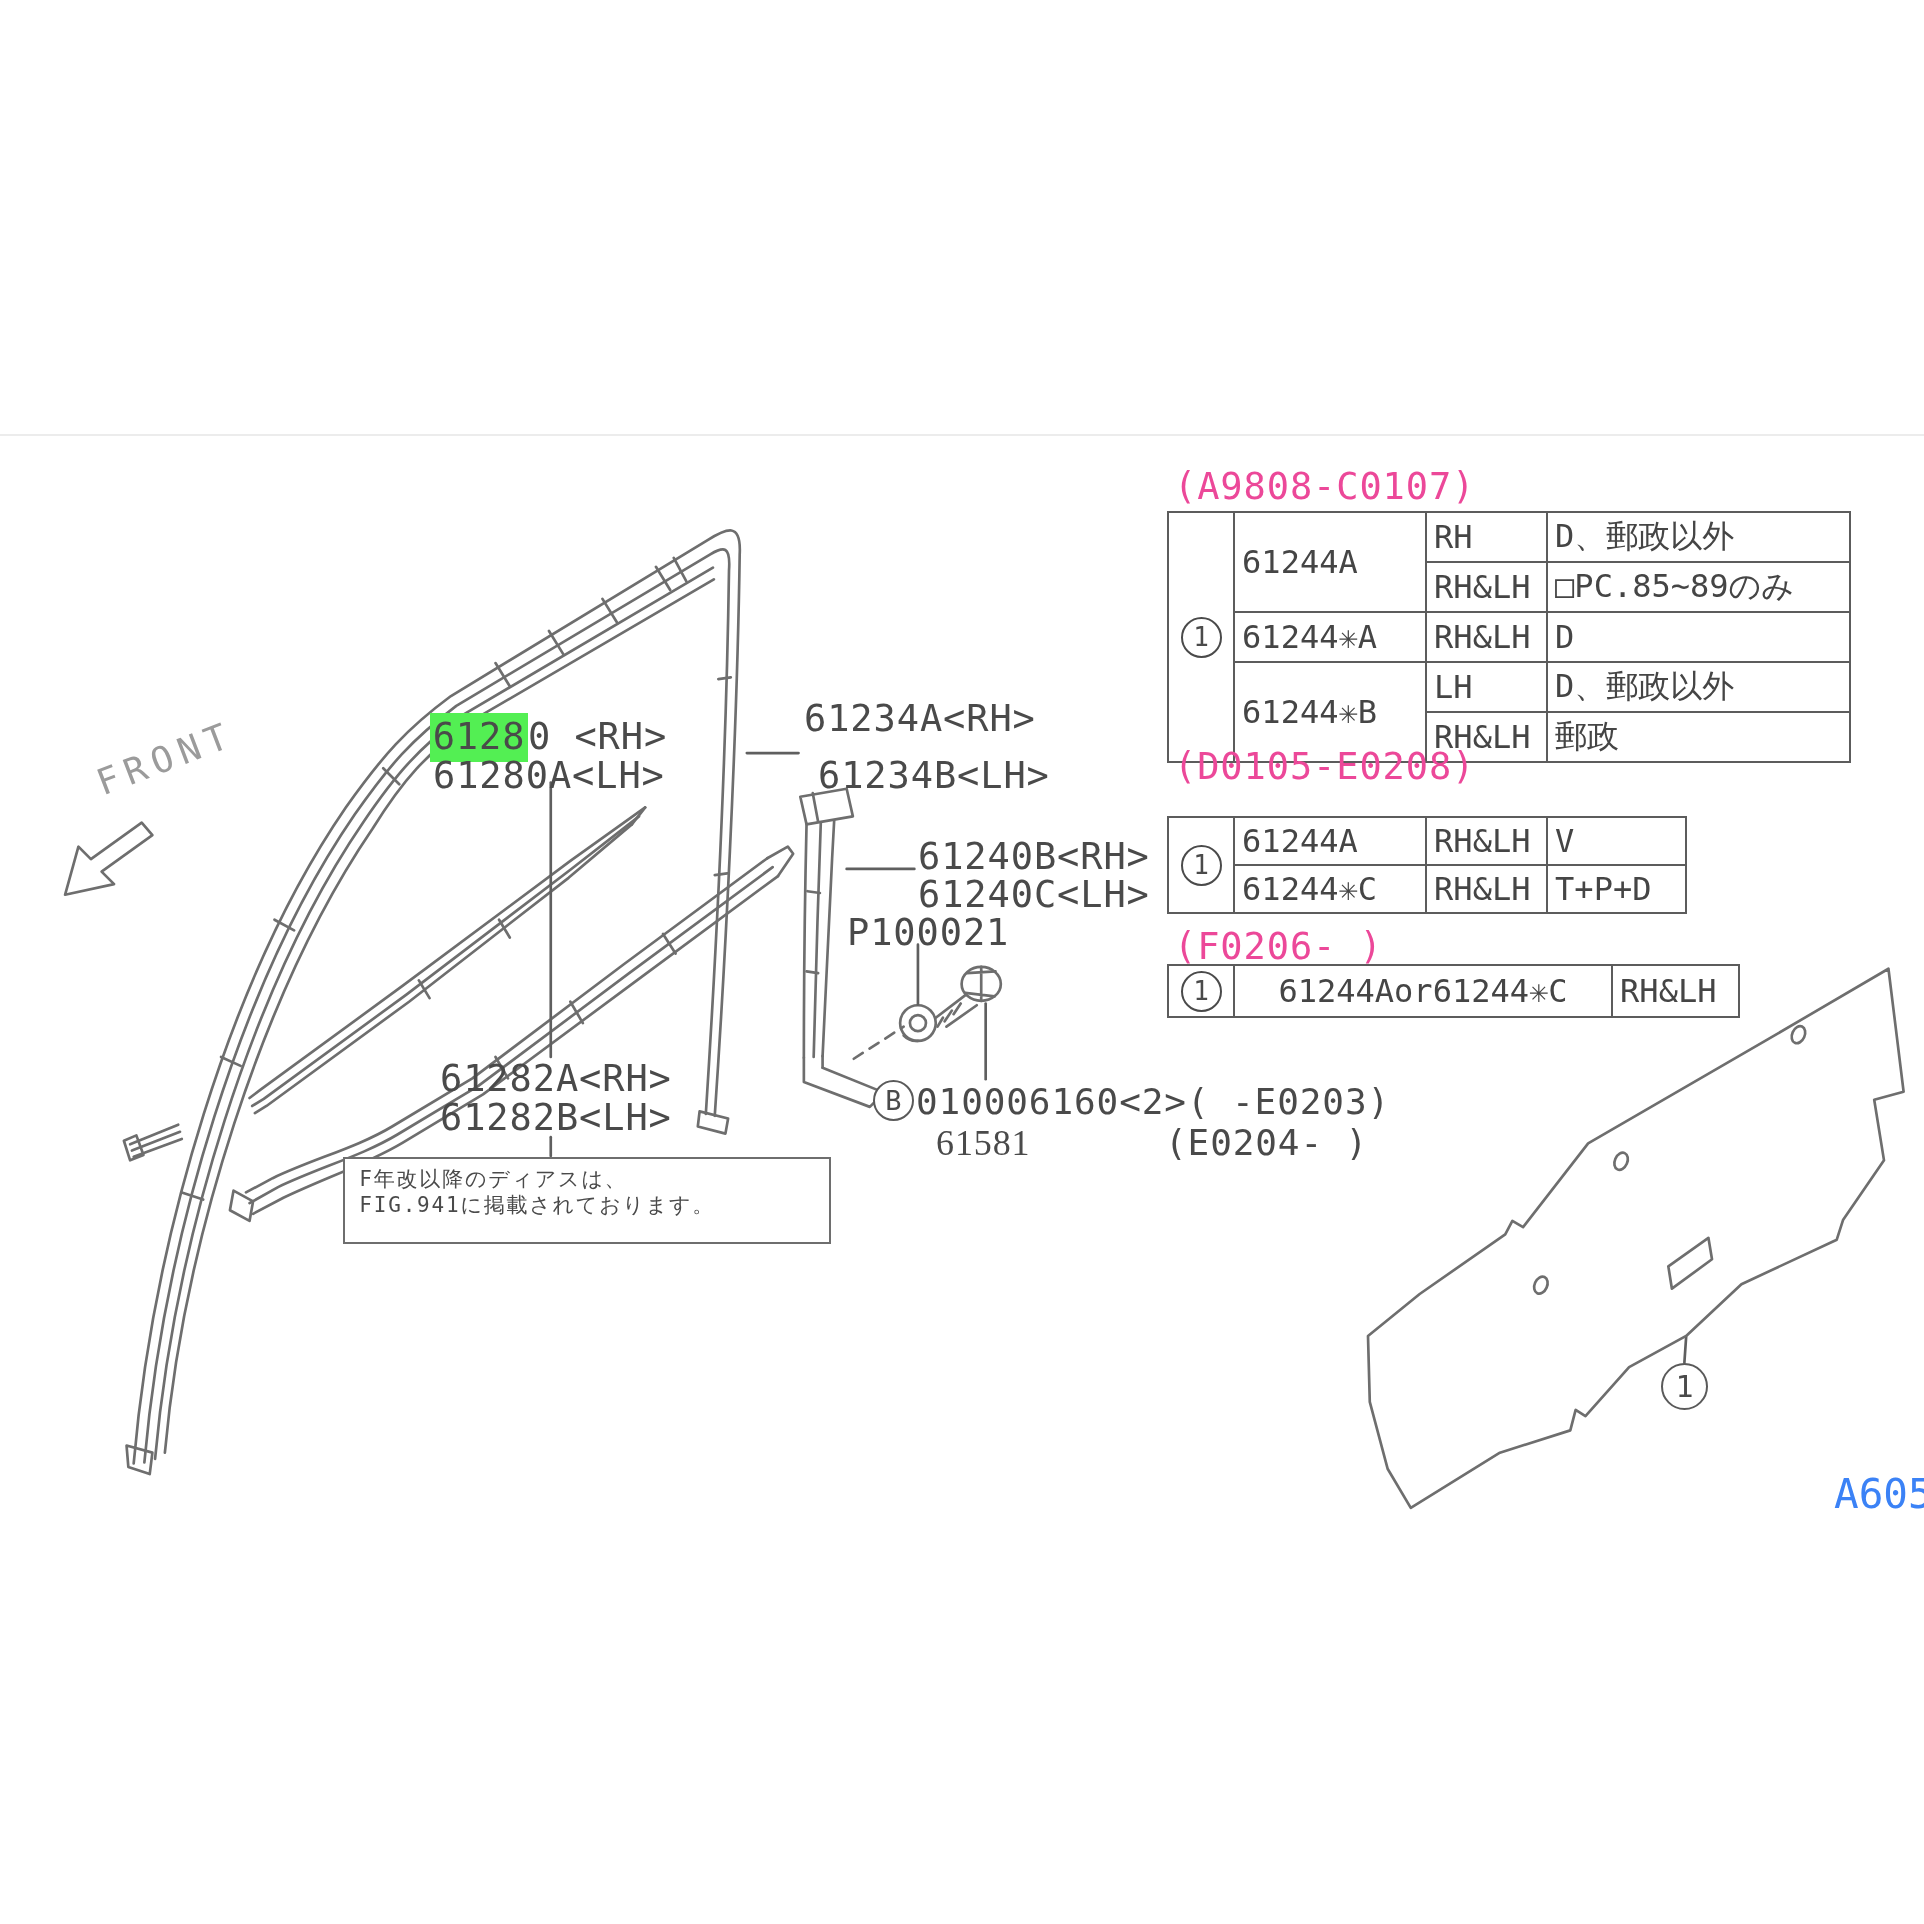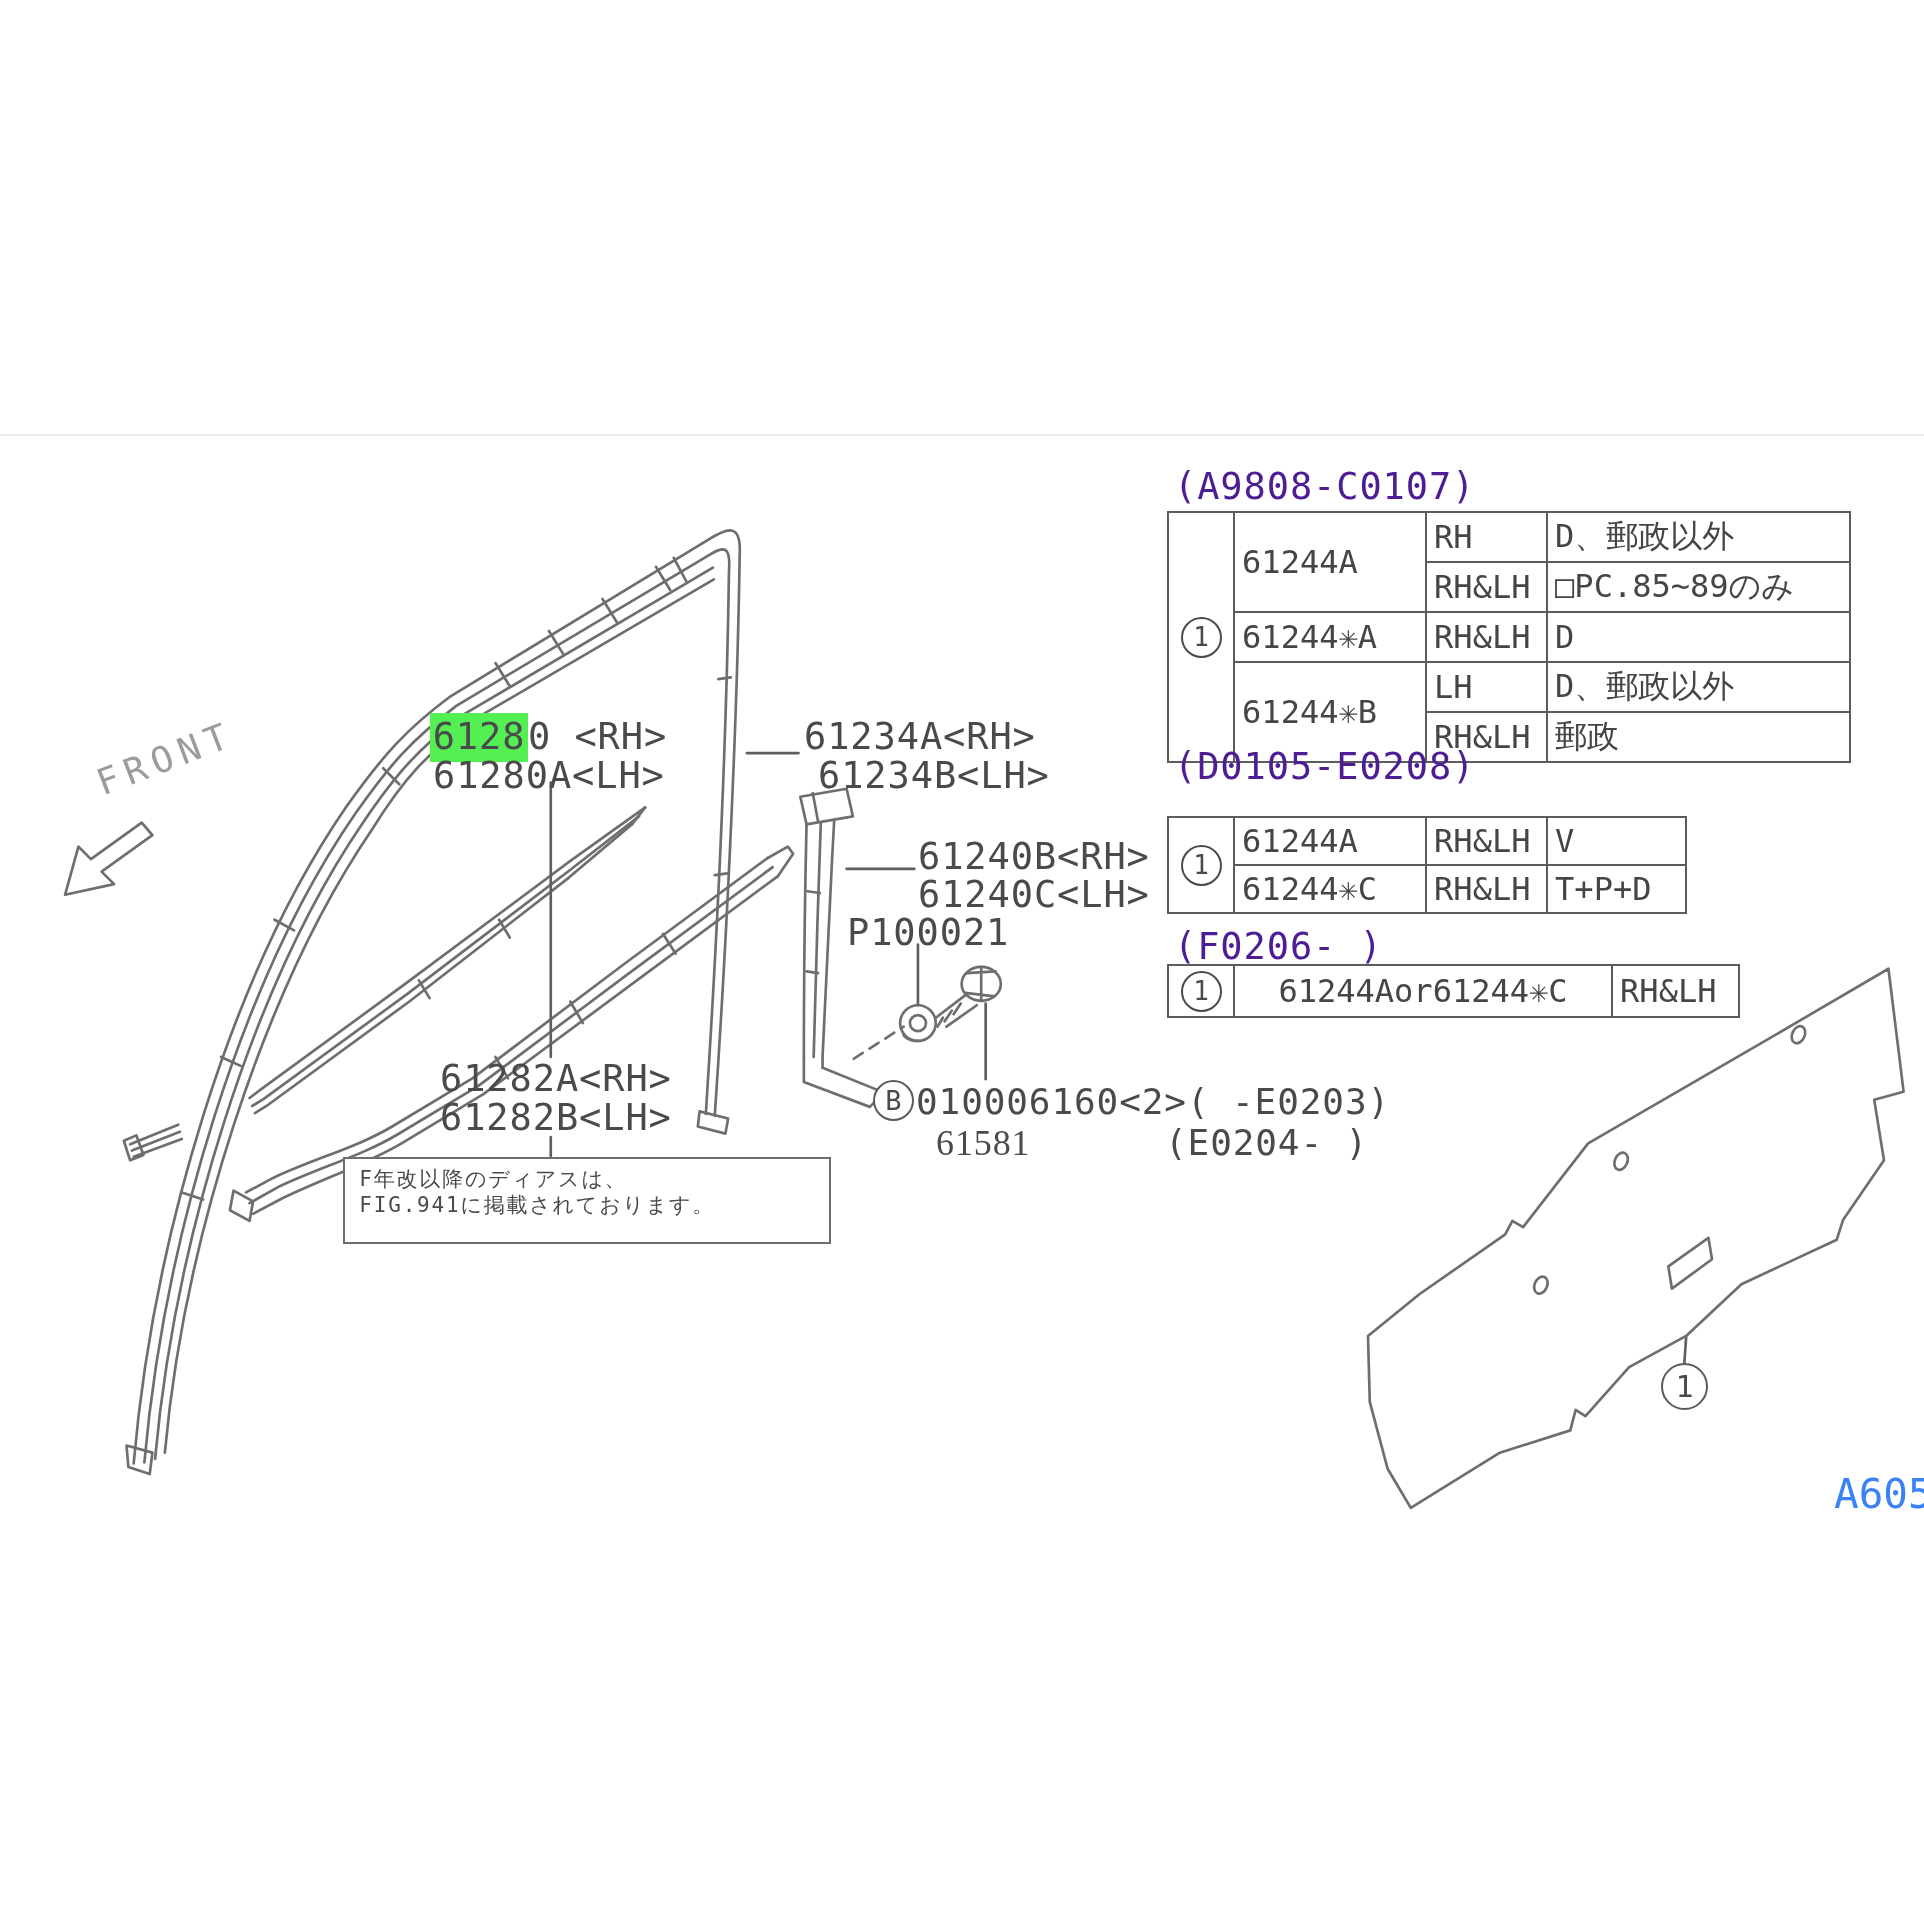--- a/index.html
+++ b/index.html
@@ -36,21 +36,21 @@
     position:absolute;border-collapse:collapse;table-layout:fixed;
     background:#ffffff;
   }
   table.ptable td{
     border:2.7px solid #5c5c5c;font-size:32px;color:#454545;
     padding:0 7.1px;white-space:pre;overflow:hidden;vertical-align:middle;
   }
   table.ptable tr{height:50px;}
   #t2 tr{height:48px;}
   #t3 tr{height:52px;}
-  .theader{position:absolute;font-size:37px;color:#4c1d95;white-space:pre;letter-spacing:0.9px;}
+  .theader{position:absolute;font-size:37px;color:#ec4899;white-space:pre;letter-spacing:0.9px;}
   .circ{
     display:inline-block;width:37px;height:37px;border:2.7px solid #4a4a4a;border-radius:50%;
     text-align:center;line-height:37px;font-size:26px;color:#4a4a4a;background:#fff;
   }
   .ccell{text-align:center;}
   .refcircle{
     position:absolute;border:2.7px solid #5a5a5a;border-radius:50%;background:#fff;
     text-align:center;color:#4a4a4a;
   }
   #bolt-circle{left:873px;top:1080px;width:37px;height:37px;line-height:37px;font-size:27px;}
@@ -146,21 +146,21 @@
         <path d="M159,923 L102,964 L88,950 L73,1004 L128,992 L114,978 L171,937 Z"></path>
       </g>
     </g>
   </svg>
 
   <div class="front">FRONT</div>
 
   <div class="lbl" style="left:430px;top:718px;"><span class="hl">6128</span><span>0 &lt;RH&gt;</span></div>
   <div class="lbl" style="left:433px;top:757px;">61280A&lt;LH&gt;</div>
 
-  <div class="lbl" style="left:804px;top:718px;">61234A&lt;RH&gt;</div>
+  <div class="lbl" style="left:804px;top:700px;">61234A&lt;RH&gt;</div>
   <div class="lbl" style="left:804px;top:757px;margin-left:14px;">61234B&lt;LH&gt;</div>
 
   <div class="lbl" style="left:918px;top:838px;">61240B&lt;RH&gt;</div>
   <div class="lbl" style="left:918px;top:876px;">61240C&lt;LH&gt;</div>
 
   <div class="lbl" style="left:847px;top:914px;">P100021</div>
 
   <div class="lbl" style="left:440px;top:1060px;">61282A&lt;RH&gt;</div>
   <div class="lbl" style="left:440px;top:1099px;">61282B&lt;LH&gt;</div>
 

